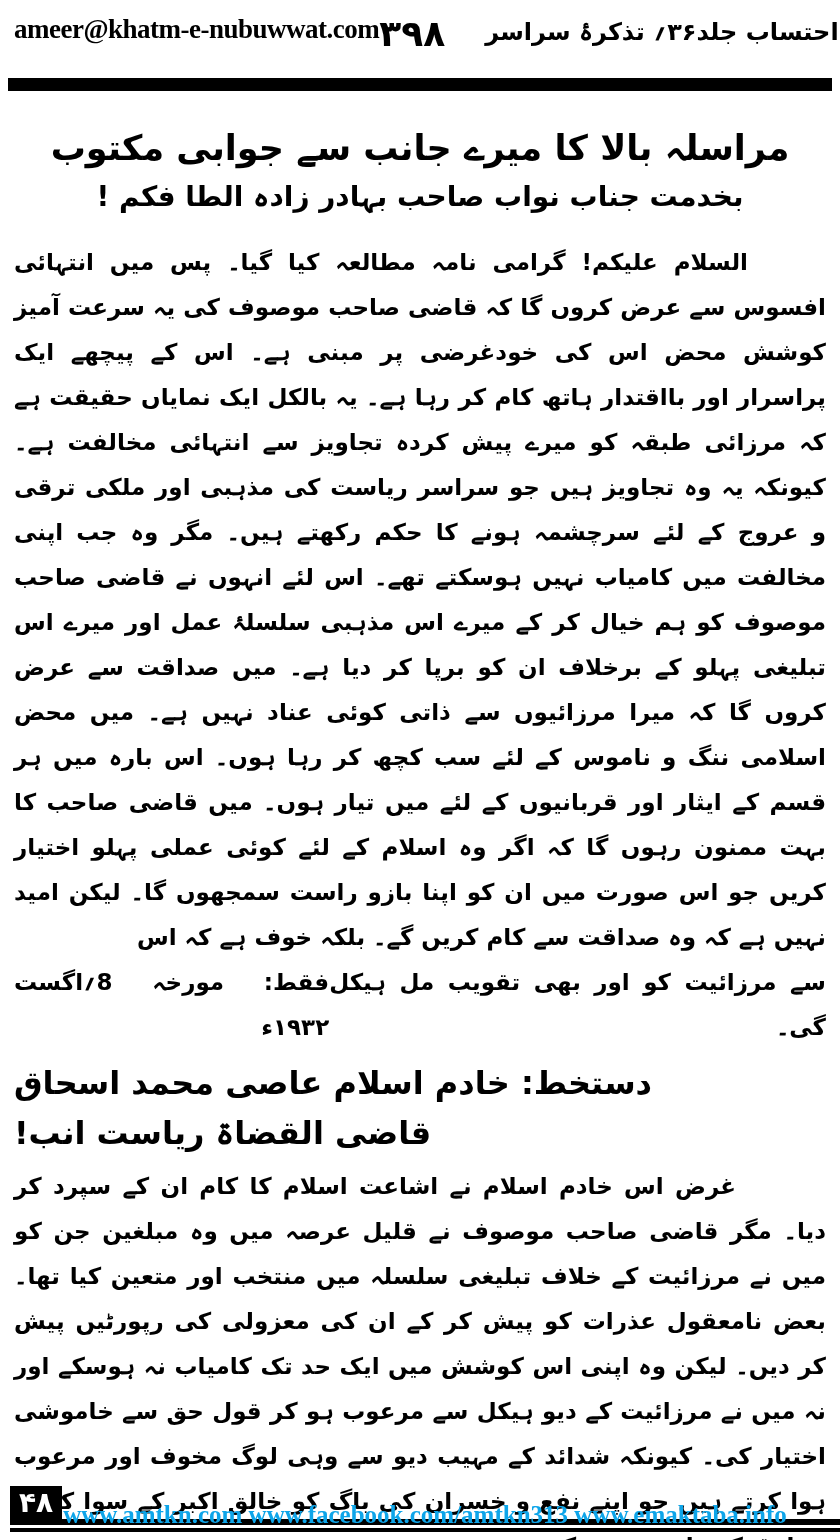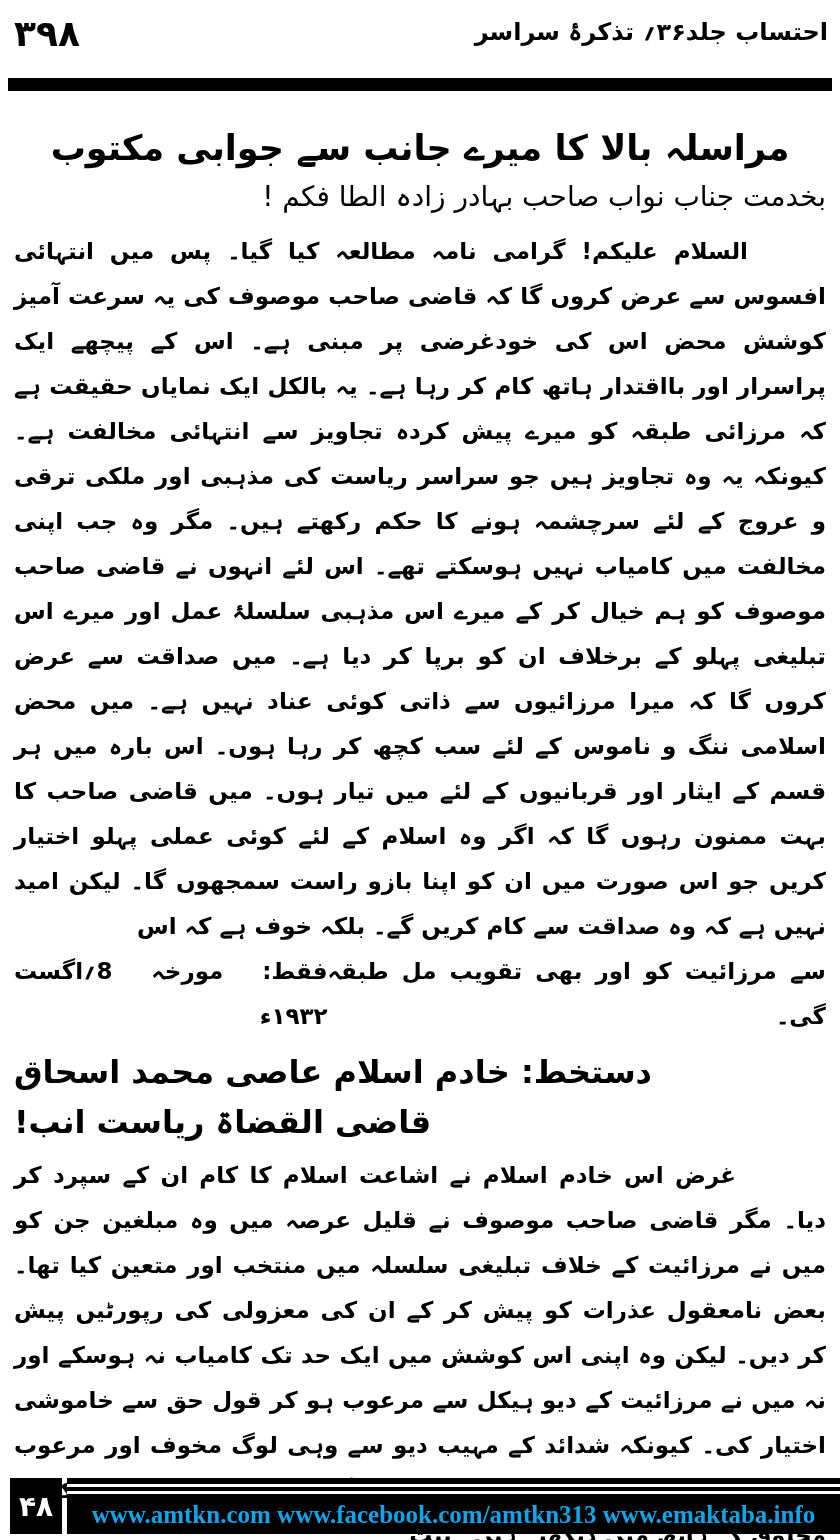--- a/index.html
+++ b/index.html
@@ -54,24 +54,24 @@
     font-weight:bold;
   }
   .letter-heading{
     text-align:center;
     font-size:35px;
     font-weight:bold;
     margin:14px 0 8px 0;
     line-height:1.35;
   }
   .salutation{
-    text-align:right;
+    text-align:center;
     font-size:28px;
-    font-weight:normal;
-    margin:4px 0 16px 0;
+    font-weight:bold;
+    margin:4px 0 27px 0;
   }
   .para{
     font-size:23px;
     line-height:45px;
     text-indent:78px;
     margin:0;
   }
   .para2{
     font-size:23px;
     line-height:45px;
@@ -90,24 +90,25 @@
     text-align:left;
     padding-right:95px;
     font-size:32px;
     line-height:50px;
     margin:8px 0 2px 0;
   }
   
   .footer{
     position:absolute;
     left:0;right:0;bottom:6px;
-    height:56px;
+    height:48px;
     display:flex;
     align-items:stretch;
     padding-left:10px;
+    flex-direction:column;
   }
   .side-box{
     width:52px;
     background:#000;
     color:#fff;
     display:flex;
     align-items:center;
     justify-content:center;
     font-size:28px;
     font-weight:bold;
@@ -137,36 +138,37 @@
     font-size:25px;
     white-space:nowrap;
   }
 </style>
 </head>
 <body>
 
 <div class="page">
 
   <div class="page-header">
+    <span class="header-email">ameer@khatm-e-nubuwwat.com</span>
     <span class="header-pageno">۳۹۸</span>
     <span class="header-title">احتساب جلد۳۶؍ تذکرۂ سراسر</span>
   </div>
 
   <div class="rule"></div>
 
   <div class="content">
 
     <div class="letter-heading">مراسلہ بالا کا میرے جانب سے جوابی مکتوب</div>
 
     <div class="salutation">بخدمت جناب نواب صاحب بہادر زادہ الطا فکم !</div>
 
     <p class="para">السلام علیکم! گرامی نامہ مطالعہ کیا گیا۔ پس میں انتہائی افسوس سے عرض کروں گا کہ قاضی صاحب موصوف کی یہ سرعت آمیز کوشش محض اس کی خودغرضی پر مبنی ہے۔ اس کے پیچھے ایک پراسرار اور بااقتدار ہاتھ کام کر رہا ہے۔ یہ بالکل ایک نمایاں حقیقت ہے کہ مرزائی طبقہ کو میرے پیش کردہ تجاویز سے انتہائی مخالفت ہے۔ کیونکہ یہ وہ تجاویز ہیں جو سراسر ریاست کی مذہبی اور ملکی ترقی و عروج کے لئے سرچشمہ ہونے کا حکم رکھتے ہیں۔ مگر وہ جب اپنی مخالفت میں کامیاب نہیں ہوسکتے تھے۔ اس لئے انہوں نے قاضی صاحب موصوف کو ہم خیال کر کے میرے اس مذہبی سلسلۂ عمل اور میرے اس تبلیغی پہلو کے برخلاف ان کو برپا کر دیا ہے۔ میں صداقت سے عرض کروں گا کہ میرا مرزائیوں سے ذاتی کوئی عناد نہیں ہے۔ میں محض اسلامی ننگ و ناموس کے لئے سب کچھ کر رہا ہوں۔ اس بارہ میں ہر قسم کے ایثار اور قربانیوں کے لئے میں تیار ہوں۔ میں قاضی صاحب کا بہت ممنون رہوں گا کہ اگر وہ اسلام کے لئے کوئی عملی پہلو اختیار کریں جو اس صورت میں ان کو اپنا بازو راست سمجھوں گا۔ لیکن امید نہیں ہے کہ وہ صداقت سے کام کریں گے۔ بلکہ خوف ہے کہ اس</p>
 
     <div class="date-row">
-      <span>سے مرزائیت کو اور بھی تقویب مل طبقہ گی۔</span>
+      <span>سے مرزائیت کو اور بھی تقویب مل ہیکل گی۔</span>
       <span>فقط: مورخہ 8؍اگست ۱۹۳۲ء</span>
     </div>
 
     <div class="signature">دستخط: خادم اسلام عاصی محمد اسحاق قاضی القضاۃ ریاست انب!</div>
 
     <p class="para2">غرض اس خادم اسلام نے اشاعت اسلام کا کام ان کے سپرد کر دیا۔ مگر قاضی صاحب موصوف نے قلیل عرصہ میں وہ مبلغین جن کو میں نے مرزائیت کے خلاف تبلیغی سلسلہ میں منتخب اور متعین کیا تھا۔ بعض نامعقول عذرات کو پیش کر کے ان کی معزولی کی رپورٹیں پیش کر دیں۔ لیکن وہ اپنی اس کوشش میں ایک حد تک کامیاب نہ ہوسکے اور نہ میں نے مرزائیت کے دیو ہیکل سے مرعوب ہو کر قول حق سے خاموشی اختیار کی۔ کیونکہ شدائد کے مہیب دیو سے وہی لوگ مخوف اور مرعوب ہوا کرتے ہیں جو اپنے نفع و خسران کی باگ کو خالق اکبر کے سوا کسی مخلوق کے ہاتھ میں دیکھتے ہیں۔ بیت</p>
 
   </div>
 
   <div class="footer">

